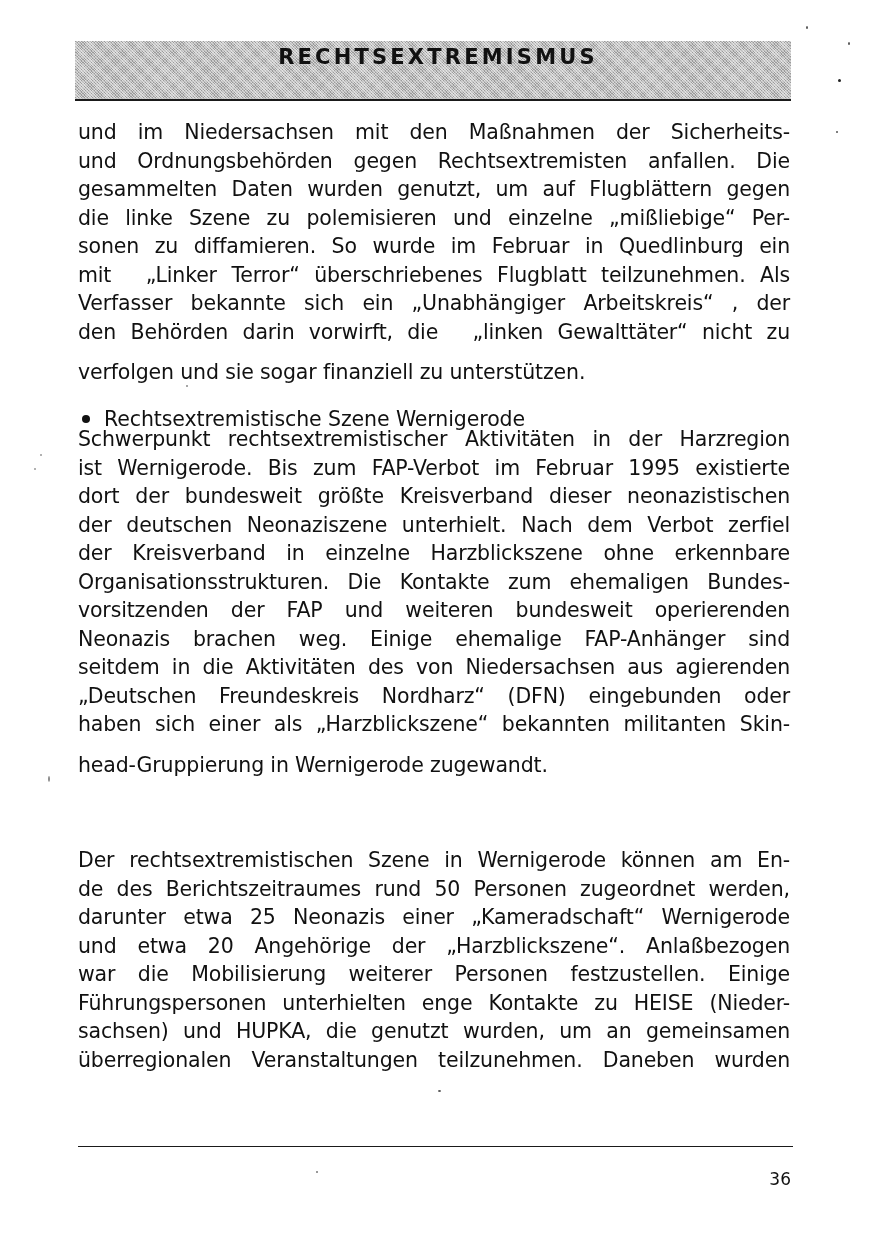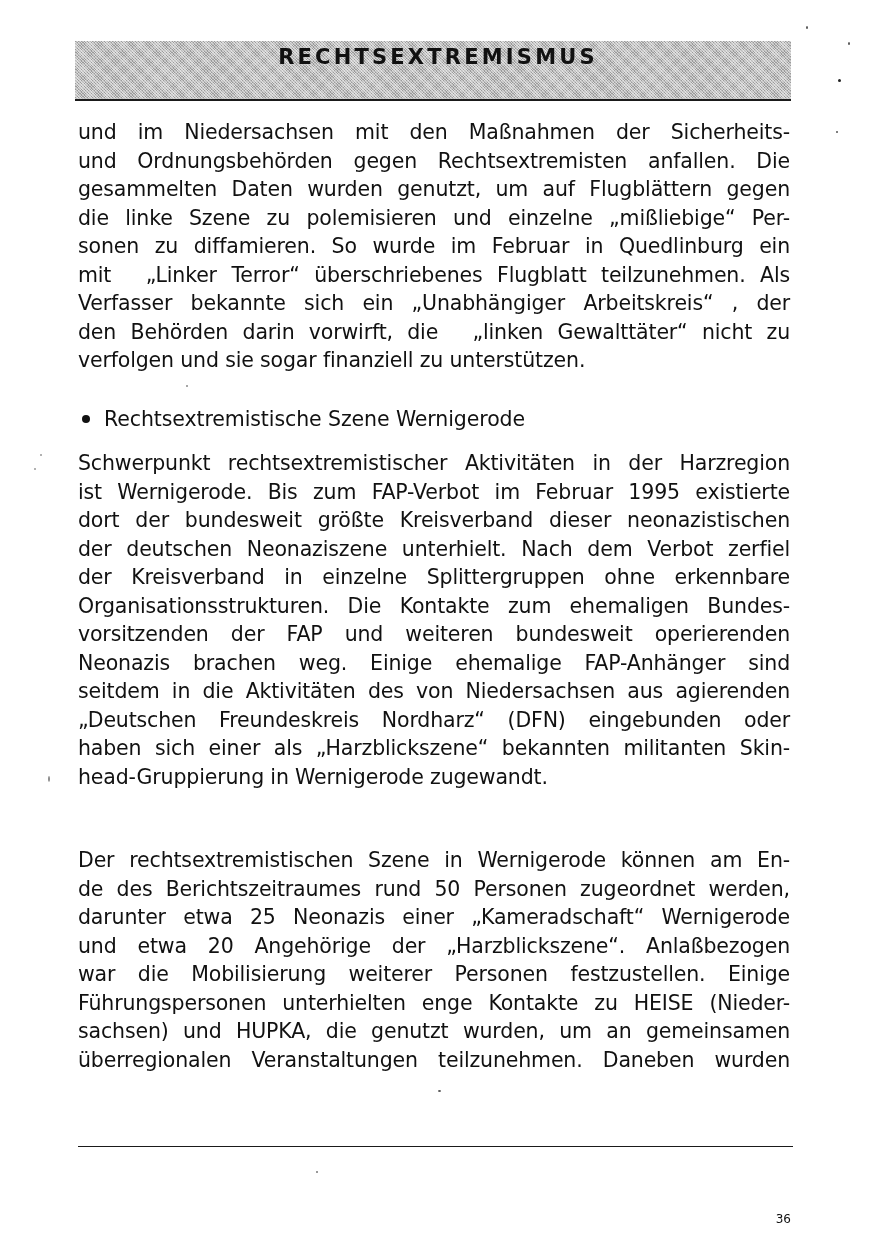--- a/index.html
+++ b/index.html
@@ -49,20 +49,21 @@
     }
     .line {
       display: block;
       text-align: justify;
       text-align-last: justify;
       white-space: nowrap;
       height: 28.5px;
     }
     .line.last {
       text-align-last: left;
+      margin-top: 12px;
     }
     .line-inner {
       display: block;
       white-space: normal;
       text-align: justify;
       text-align-last: justify;
     }
     .line.last .line-inner {
       text-align-last: left;
     }
@@ -83,35 +84,35 @@
     }
     .bullet {
       display: inline-block;
       width: 8px;
       height: 8px;
       border-radius: 50%;
       background: #111111;
       margin-left: 4px;
       margin-right: 14px;
     }
-    #para2 { top: 449px; }
+    #para2 { top: 425px; }
     #para3 { top: 846px; }
     .footer-rule {
       position: absolute;
       left: 78px;
       top: 1146px;
       width: 715px;
       height: 0;
       border-top: 1.5px solid #1a1a1a;
     }
     .page-number {
       position: absolute;
       right: 84px;
-      top: 1212px;
-      font-size: 12px;
+      top: 1169px;
+      font-size: 17px;
       color: #111111;
     }
     .speck {
       position: absolute;
       background: #555;
       border-radius: 50%;
     }
   </style>
 </head>
 <body>
@@ -162,21 +163,21 @@
     <span class="line">
       <span class="line-inner"><span>ist Wernigerode. Bis zum FAP-Verbot im Februar 1995 existierte</span></span>
     </span>
     <span class="line">
       <span class="line-inner"><span>dort der bundesweit größte Kreisverband dieser neonazistischen</span></span>
     </span>
     <span class="line">
       <span class="line-inner"><span>der deutschen Neonaziszene unterhielt. Nach dem Verbot zerfiel</span></span>
     </span>
     <span class="line">
-      <span class="line-inner"><span>der Kreisverband in einzelne Splittergruppen ohne erkennbare</span></span>
+      <span class="line-inner"><span>der Kreisverband in einzelne Harzblickszene ohne erkennbare</span></span>
     </span>
     <span class="line">
       <span class="line-inner"><span>Organisationsstrukturen. Die Kontakte zum ehemaligen Bundes-</span></span>
     </span>
     <span class="line">
       <span class="line-inner"><span>vorsitzenden der FAP und weiteren bundesweit operierenden</span></span>
     </span>
     <span class="line">
       <span class="line-inner"><span>Neonazis brachen weg. Einige ehemalige FAP-Anhänger sind</span></span>
     </span>

